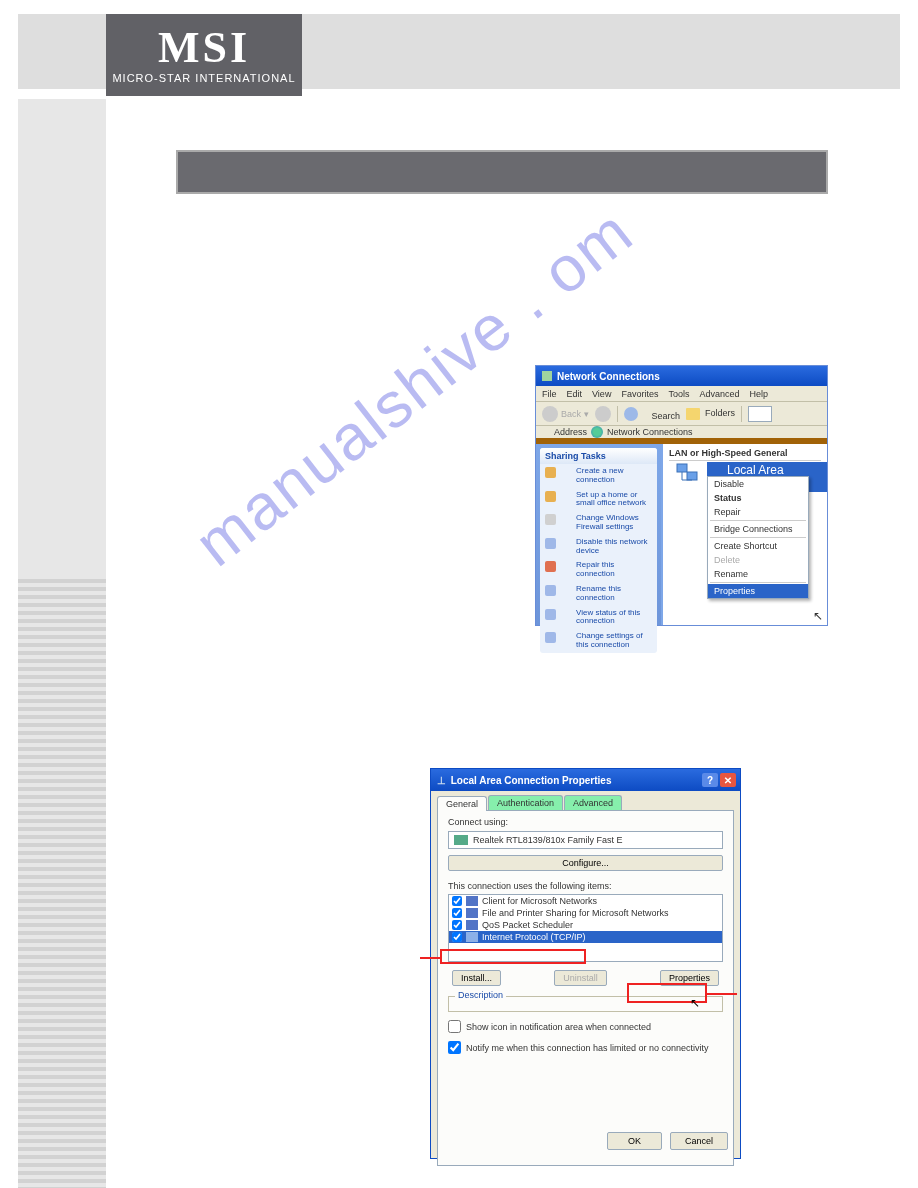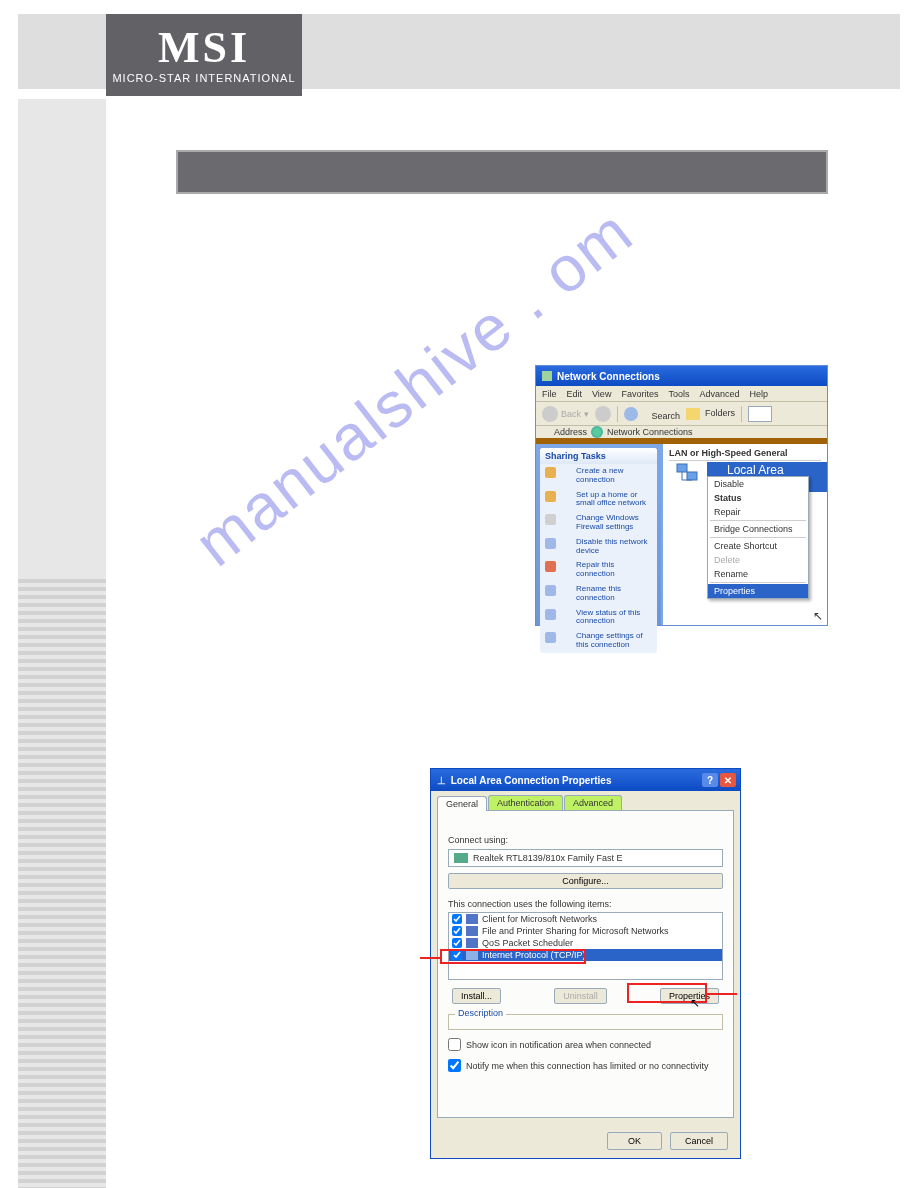--- a/index.html
+++ b/index.html
@@ -55,23 +55,23 @@
 .cursor { position: absolute; bottom: 2px; right: 4px; font-size: 12px; }
 
 
 .xp-lacp { position: absolute; top: 768px; left: 430px; width: 311px; height: 391px; background: #ece9d8; border: 1px solid #0d4bc3; font-size: 9px; color: #333; }
 .lacp-title { height: 22px; background: linear-gradient(to bottom, #2a6bdf, #0d4bc3); color: #fff; display: flex; align-items: center; justify-content: space-between; padding: 0 4px 0 6px; font-weight: bold; font-size: 10px; }
 .title-btns { display: flex; gap: 2px; }
 .tbtn { width: 16px; height: 14px; border-radius: 2px; display: flex; align-items: center; justify-content: center; font-size: 10px; font-weight: bold; }
 .tbtn.help { background: #5a8ae8; color: #fff; }
 .tbtn.close { background: #e8563f; color: #fff; }
 .tabs { display: flex; background: #ece9d8; padding: 4px 6px 0 6px; }
-.tab { background: #bef264; border: 1px solid #9ab; border-bottom: none; padding: 2px 8px; margin-right: 1px; font-size: 9px; border-radius: 3px 3px 0 0; }
+.tab { background: #86efac; border: 1px solid #9ab; border-bottom: none; padding: 2px 8px; margin-right: 1px; font-size: 9px; border-radius: 3px 3px 0 0; }
 .tab.active { background: #fcfcfa; position: relative; top: 1px; }
-.tab-panel { margin: 0 6px 18px 6px; border: 1px solid #9ab; background: #fcfcfa; padding: 24px 10px; height: 308px; }
+.tab-panel { margin: 0 6px 18px 6px; border: 1px solid #9ab; background: #fcfcfa; padding: 6px 10px; height: 356px; }
 .conn-row { display: flex; gap: 6px; margin: 4px 0 10px 0; flex-direction: column; }
 .conn-box { flex: 1; border: 1px solid #9ab; background: #fff; padding: 3px 5px; display: flex; align-items: center; gap: 5px; font-size: 9px; }
 .nic-icon { width: 14px; height: 10px; background: #5a8; }
 .btn { border: 1px solid #9ab; background: #ece9d8; padding: 2px 8px; font-size: 9px; border-radius: 2px; }
 .btn.disabled { color: #aaa; }
 .items-box { border: 1px solid #9ab; background: #fff; height: 68px; margin-top: 3px; overflow: hidden; }
 .item-row { display: flex; align-items: center; gap: 4px; padding: 1px 3px; font-size: 9px; }
 .item-row input[type=checkbox] { width: 10px; height: 10px; }
 .adapter-ic { width: 12px; height: 10px; background: #5274c6; }
 .item-row.sel { background: #2a64c8; color: #fff; }

